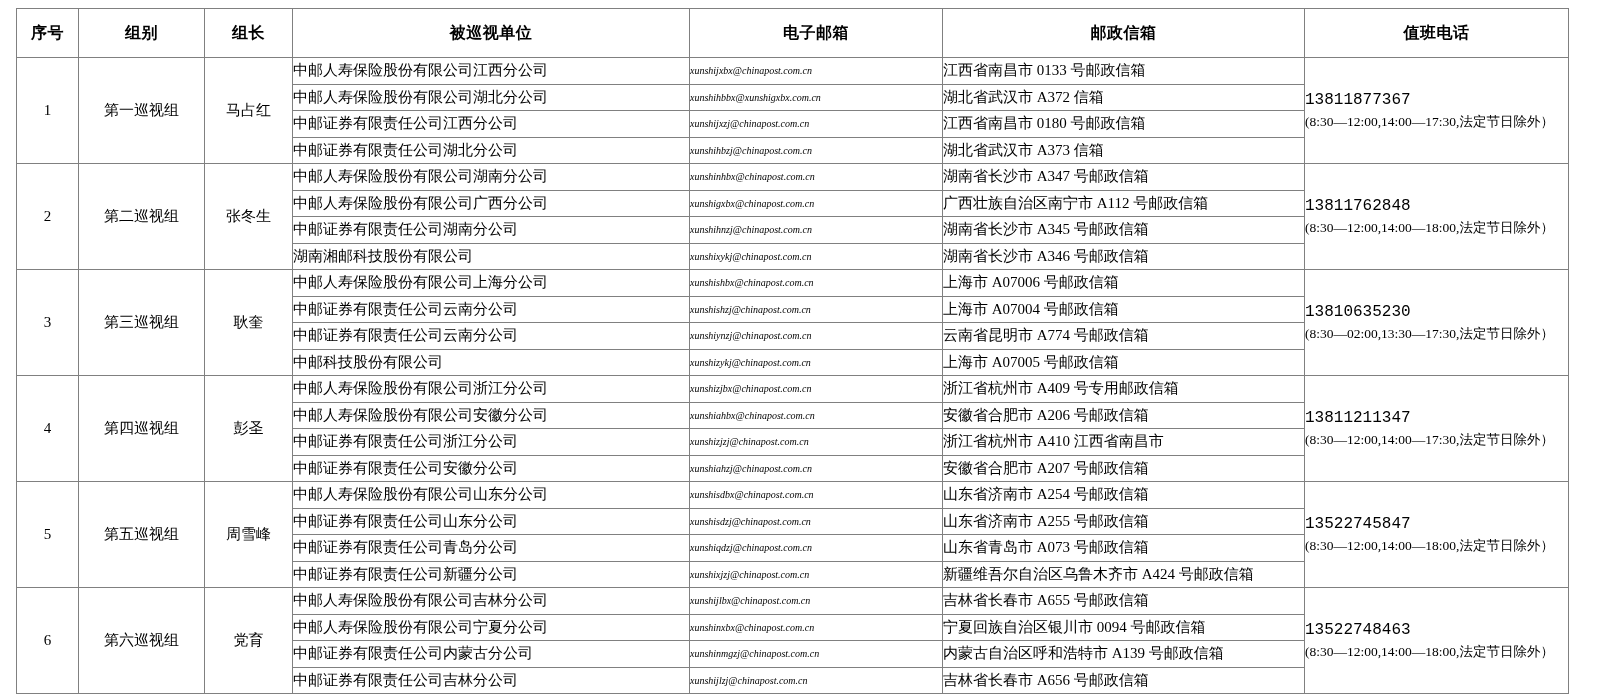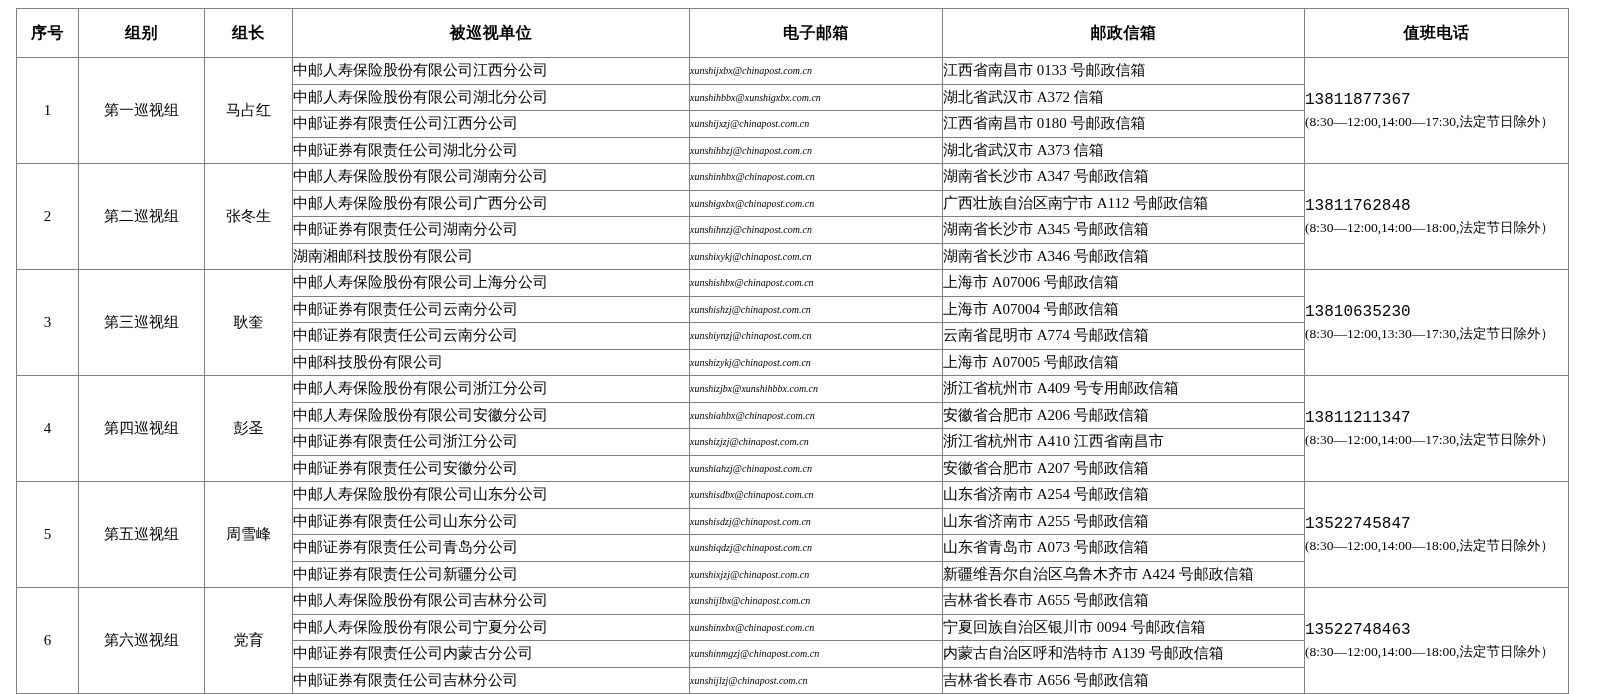--- a/index.html
+++ b/index.html
@@ -169,21 +169,21 @@
         </tr>
         <tr>
           <td class="seq" rowspan="4">3</td>
           <td class="group" rowspan="4">第三巡视组</td>
           <td class="leader" rowspan="4">耿奎</td>
           <td class="unit">中邮人寿保险股份有限公司上海分公司</td>
           <td class="email">xunshishbx@chinapost.com.cn</td>
           <td class="post">上海市 A07006 号邮政信箱</td>
           <td class="phone" rowspan="4">
             <span class="phone-num">13810635230</span>
-            <span class="phone-hours">(8:30—12:00,13:30—17:30,法定节日除外）</span>
+            <span class="phone-hours">(8:30—02:00,13:30—17:30,法定节日除外）</span>
           </td>
         </tr>
         <tr>
           <td class="unit">中邮证券有限责任公司云南分公司</td>
           <td class="email">xunshishzj@chinapost.com.cn</td>
           <td class="post">上海市 A07004 号邮政信箱</td>
         </tr>
         <tr>
           <td class="unit">中邮证券有限责任公司云南分公司</td>
           <td class="email">xunshiynzj@chinapost.com.cn</td>
@@ -192,21 +192,21 @@
         <tr>
           <td class="unit">中邮科技股份有限公司</td>
           <td class="email">xunshizykj@chinapost.com.cn</td>
           <td class="post">上海市 A07005 号邮政信箱</td>
         </tr>
         <tr>
           <td class="seq" rowspan="4">4</td>
           <td class="group" rowspan="4">第四巡视组</td>
           <td class="leader" rowspan="4">彭圣</td>
           <td class="unit">中邮人寿保险股份有限公司浙江分公司</td>
-          <td class="email">xunshizjbx@xunshihbbx.com.cn</td>
+          <td class="email">xunshizjbx@chinapost.com.cn</td>
           <td class="post">浙江省杭州市 A409 号专用邮政信箱</td>
           <td class="phone" rowspan="4">
             <span class="phone-num">13811211347</span>
             <span class="phone-hours">(8:30—12:00,14:00—17:30,法定节日除外）</span>
           </td>
         </tr>
         <tr>
           <td class="unit">中邮人寿保险股份有限公司安徽分公司</td>
           <td class="email">xunshiahbx@chinapost.com.cn</td>
           <td class="post">安徽省合肥市 A206 号邮政信箱</td>

